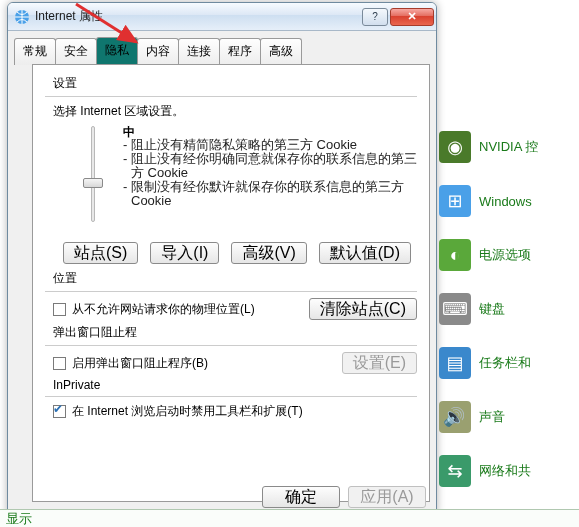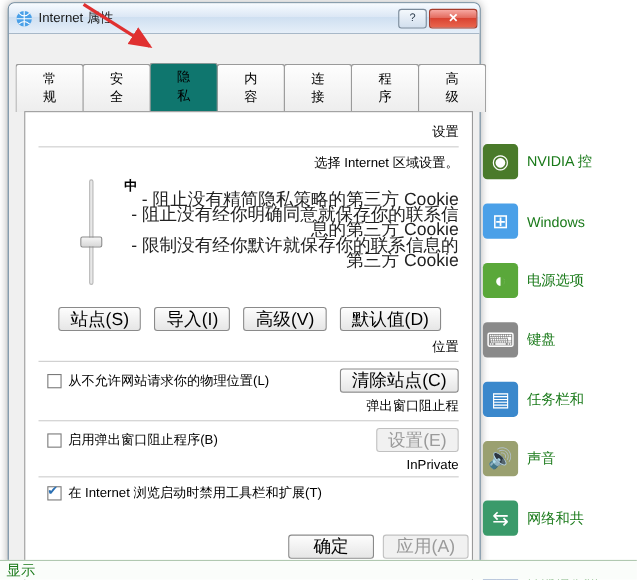--- a/index.html
+++ b/index.html
@@ -8,33 +8,33 @@
   background: #f0f0f0; border: 1px solid #6f8a9f; border-radius: 6px; box-shadow: 0 0 8px rgba(0,0,0,0.3); }
 .titlebar { height: 28px; background: linear-gradient(#f7fbff,#dce7f5 45%,#cedff1 46%,#e6eff9);
   border-bottom: 1px solid #a8b8c8; border-radius: 5px 5px 0 0; display: flex; align-items: center; padding: 0 2px 0 6px; font-size: 12px; color: #1a1a1a; }
 .titlebar .ticon { width: 16px; height: 16px; margin-right: 5px; }
 .titlebar .spacer { flex: 1; }
 .winbtn { width: 30px; height: 18px; margin-left: 2px; border: 1px solid #7a8a9a; border-radius: 3px;
   background: linear-gradient(#f4f8fc,#d2dfee); display: flex; align-items: center; justify-content: center; font-size: 10px; color: #2a3a4a; }
 .winbtn.help { width: 26px; }
 .winbtn.close { width: 44px; background: linear-gradient(#f7a8a2,#e36b5e 45%,#d94130 46%,#e9664f); border-color:#a63b2b; color:#fff; font-weight:bold; font-size:11px; }
 .tabs { margin: 6px 6px 0 6px; display:flex; font-size:12px; position:relative; }
-.tab { padding: 4px 24px; border:1px solid #9a9a9a; border-bottom:none; background: linear-gradient(#fefefe,#ededed);
-  margin-right:-1px; border-radius:3px 3px 0 0; cursor:default; position:relative; top:1px;margin-top:20px; }
+.tab { padding: 4px 8px; border:1px solid #9a9a9a; border-bottom:none; background: linear-gradient(#fefefe,#ededed);
+  margin-right:-1px; border-radius:3px 3px 0 0; cursor:default; position:relative; top:1px; }
 .tab.active { background:#0f766e; z-index:2; top:0; padding-bottom:5px; }
-.panel { margin:0 6px 6px 14px; border:1px solid #9a9a9a; background:#fff; height:438px; position:relative; padding:8px 12px; font-size:12px;text-align:right; }
+.panel { margin:0 6px 6px 24px; border:1px solid #9a9a9a; background:#fff; height:438px; position:relative; padding:8px 12px; font-size:12px; }
 .grp-title { font-size:12px; color:#000; margin: 2px 0 0 0; }
 .grp-title.indent { margin-left: 8px; }
 .grp-line { border: none; border-top:1px solid #ccc; margin:4px 0 6px 0; }
 .label { font-size:12px; margin: 4px 0 6px 8px; }
 .sliderzone { position:relative; height:110px; margin-left:8px; }
 .track { position:absolute; left:38px; top:0; width:4px; height:96px; background:#e8e8e8; border:1px solid #b8b8b8; border-radius:2px; }
 .thumb { position:absolute; left:30px; top:52px; width:20px; height:10px; background:linear-gradient(#f5f5f5,#d8d8d8); border:1px solid #8a8a8a; border-radius:2px; }
 .bold { font-weight:bold; font-size:12px; position:absolute; left:70px; top:-2px; }
-.bullets { position:absolute; left:70px; top:12px; right:0; font-size:16px; line-height:14px; color:#222; }
+.bullets { position:absolute; left:70px; top:12px; right:0; font-size:13px; line-height:14px; color:#222; }
 .bullets div { text-indent:-8px; padding-left:8px; }
 .btnrow { display:flex; gap:12px; margin:6px 0 6px 18px; }
 .btn { min-width:68px; height:22px; padding:0 10px; font-size:16px; border:1px solid #8a8a8a; border-radius:3px;
   background:linear-gradient(#fdfdfd,#e6e6e6); display:flex; align-items:center; justify-content:center; }
 .btn.disabled { color:#9a9a9a; border-color:#c0c0c0; background:#f1f1f1; }
 .row { display:flex; align-items:center; margin:4px 0 4px 8px; font-size:12px; }
 .chk { width:13px; height:13px; margin-right:6px; border:1px solid #7a7a7a; background:#fff; position:relative; flex-shrink:0; }
 .chk.checked::after { content:"✔"; position:absolute; left:-1px; top:-4px; font-size:12px; color:#2a6fb3; }
 .row .spacer { flex:1; }
 .dlgbtns { position:absolute; right:10px; bottom:8px; display:flex; gap:8px; }

